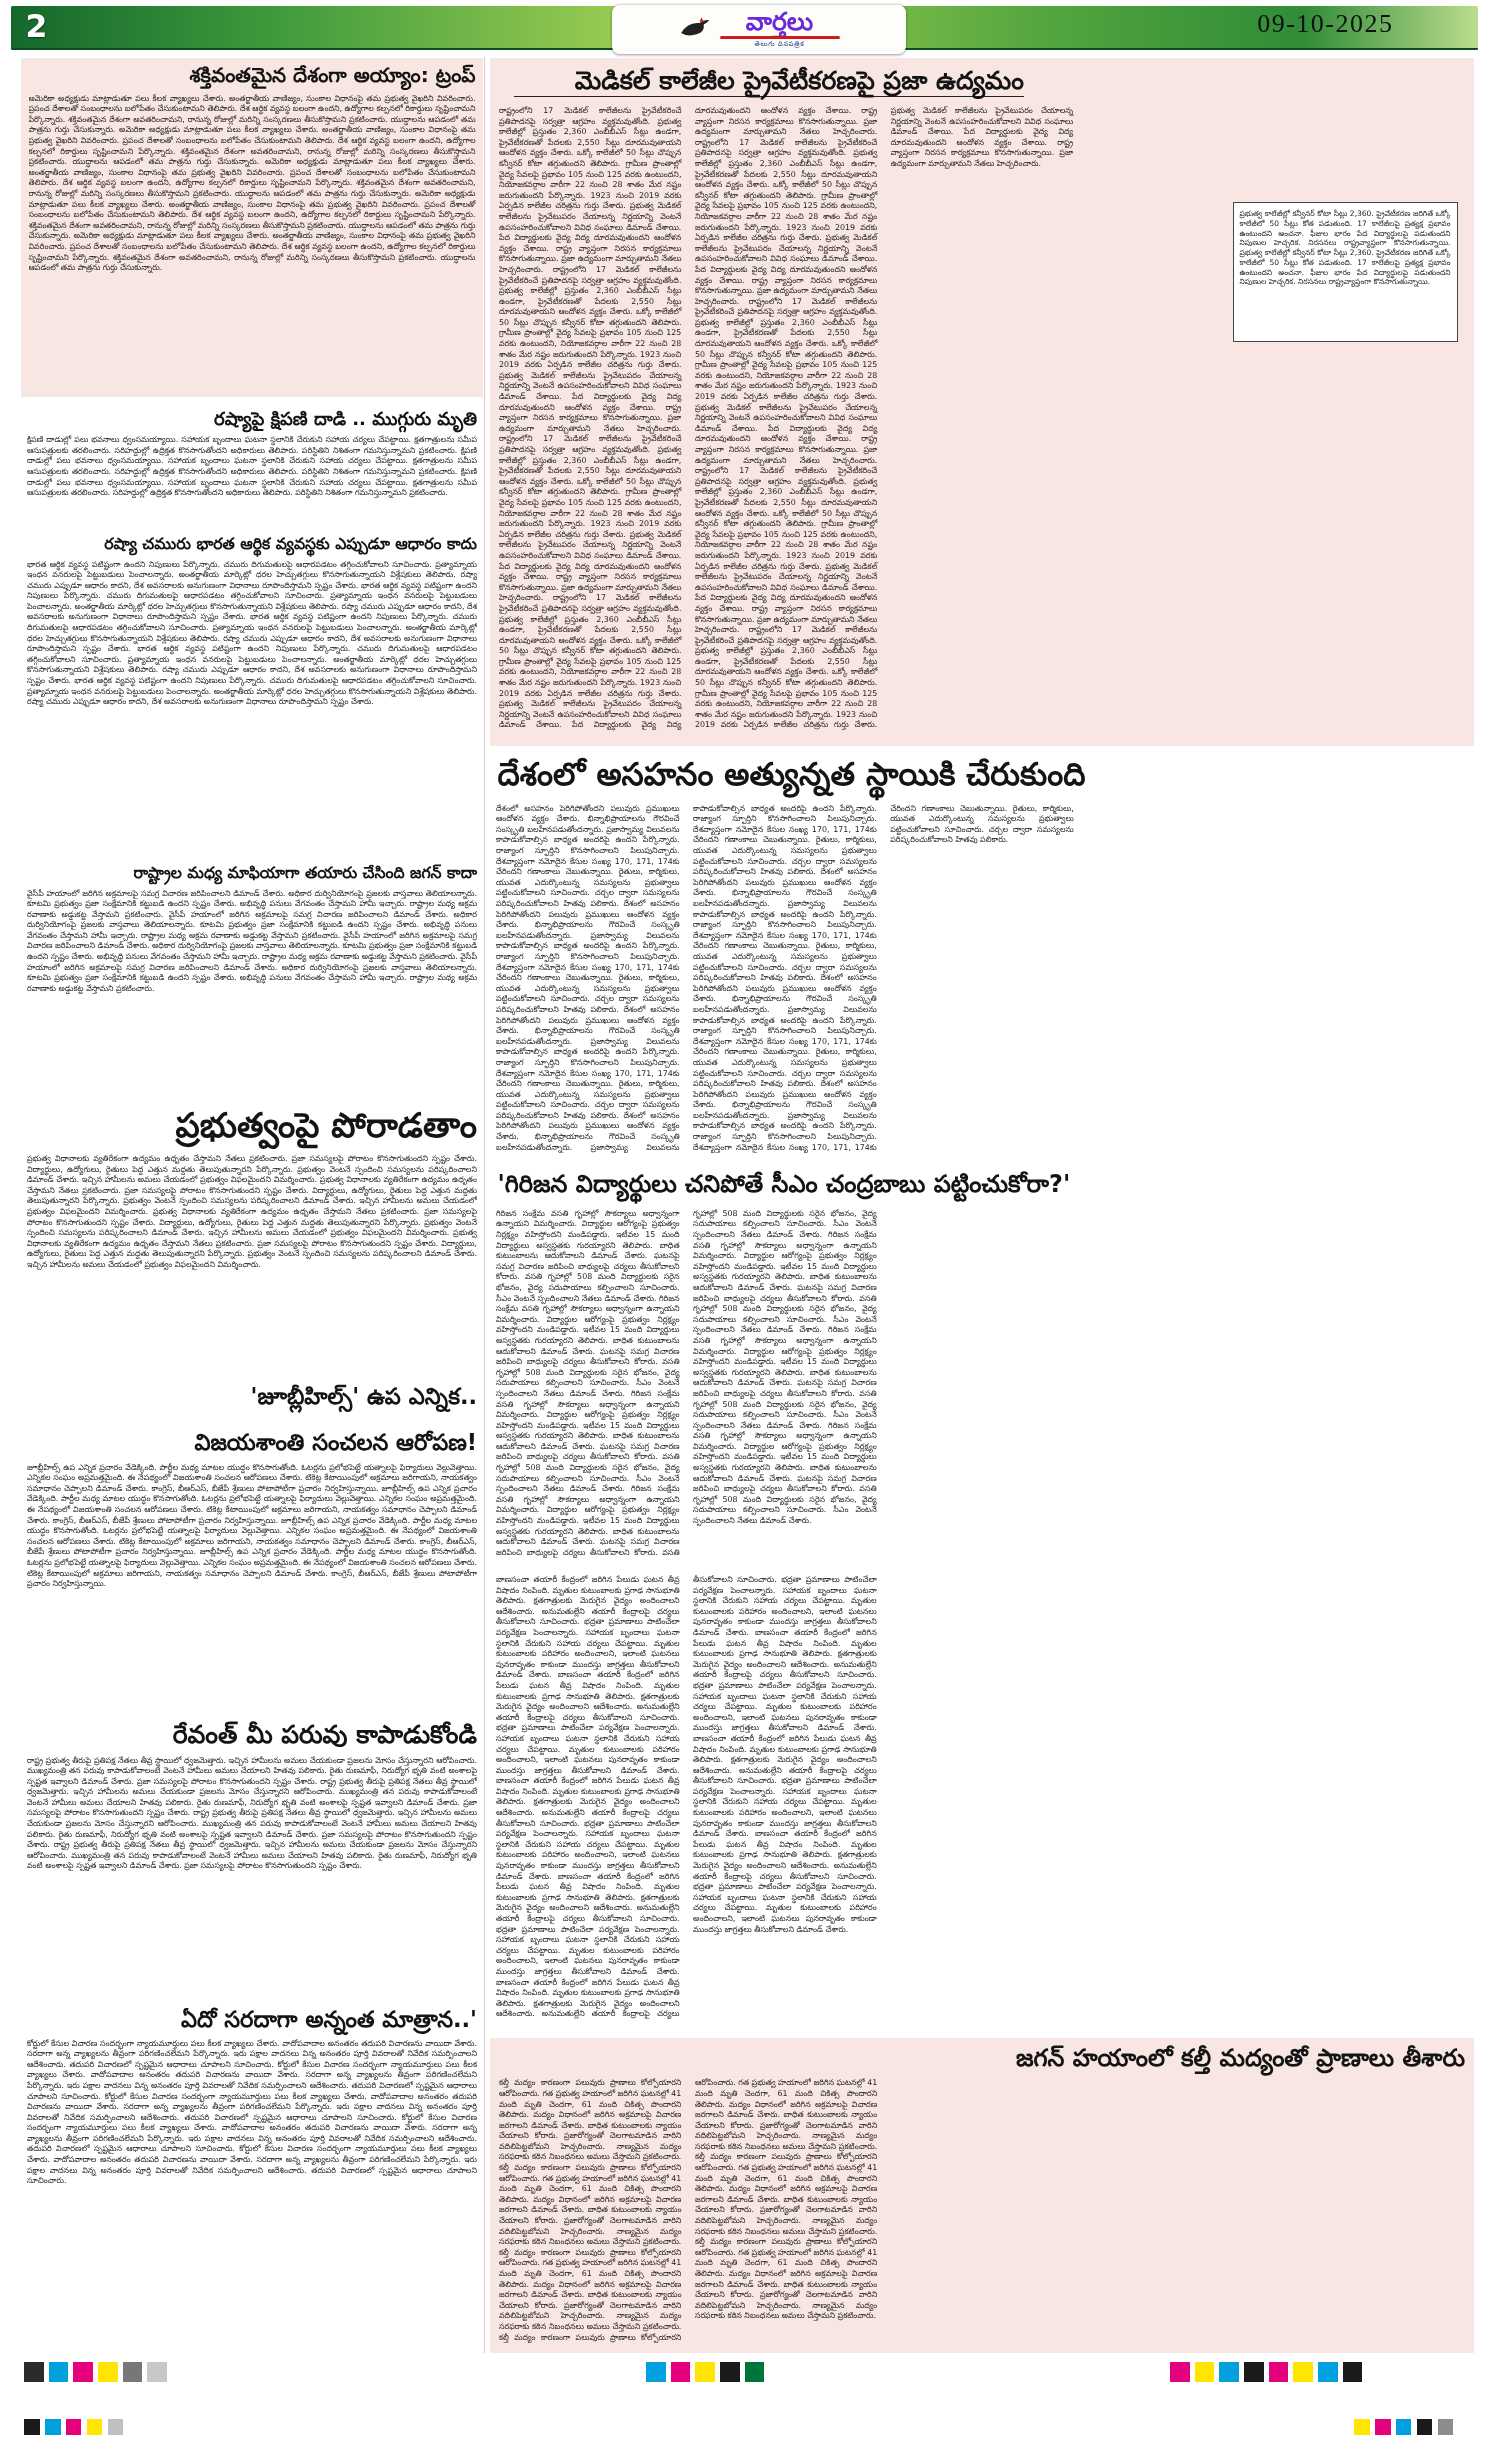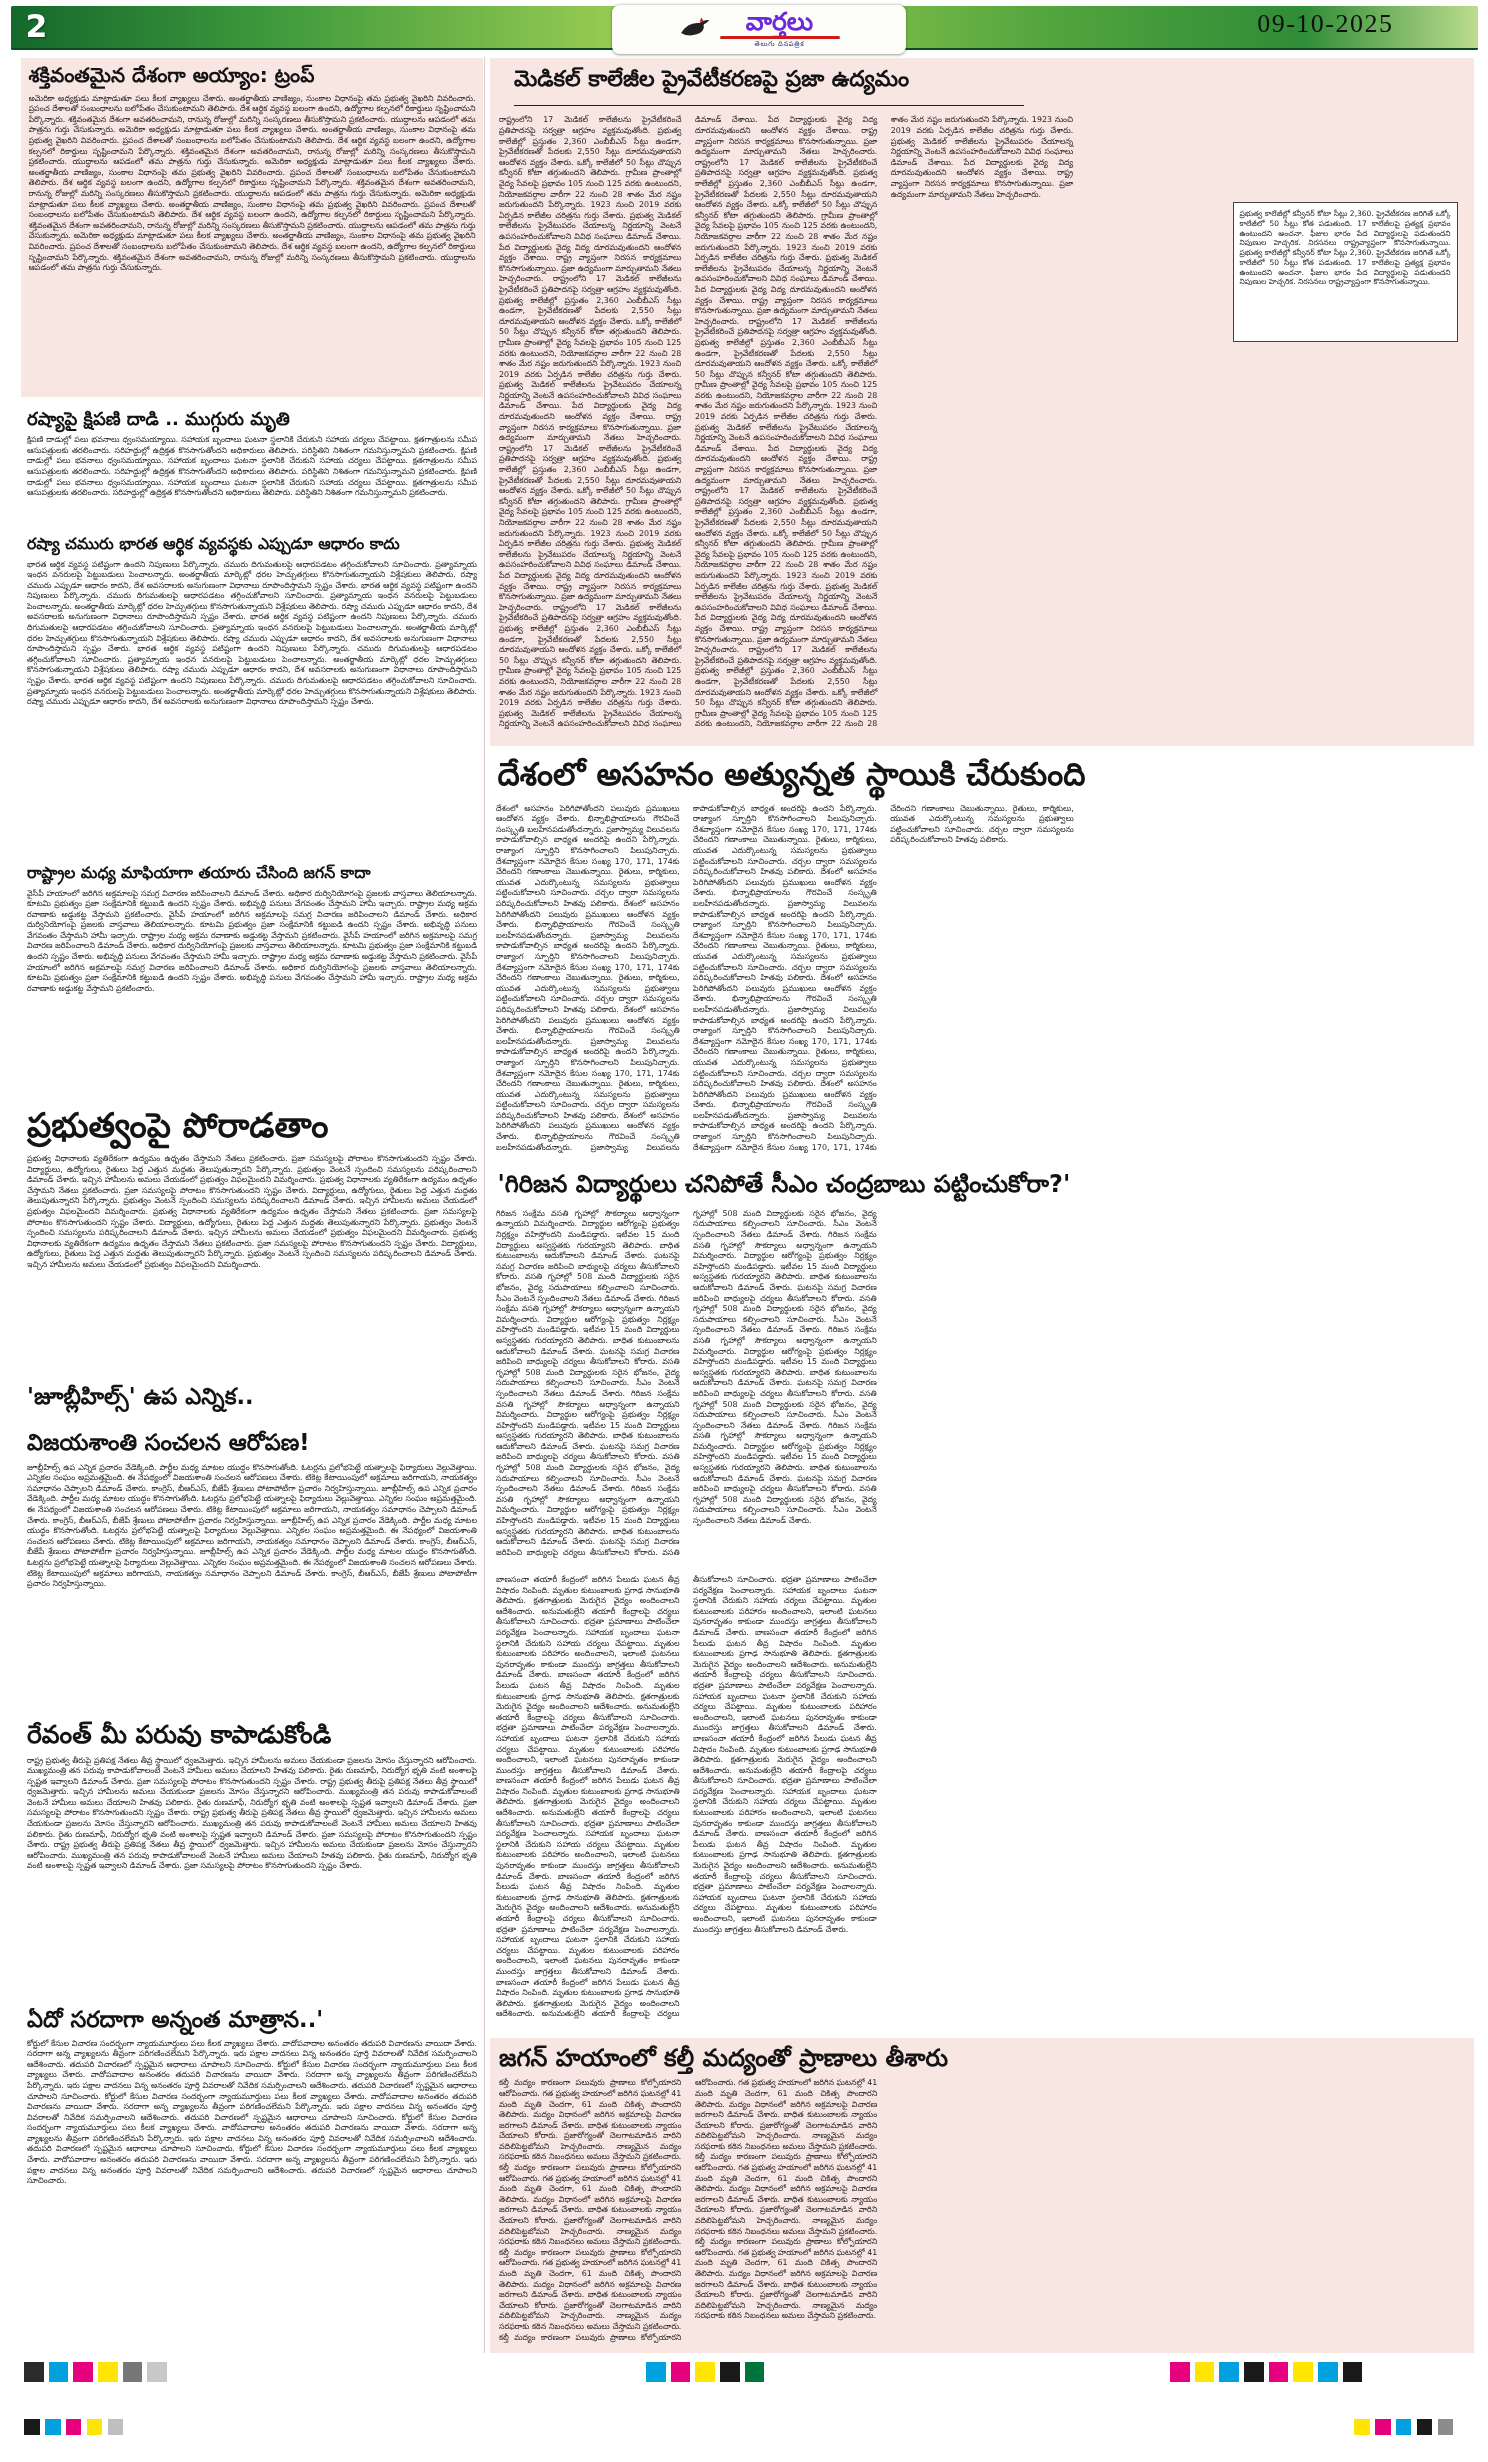--- a/index.html
+++ b/index.html
@@ -18,21 +18,21 @@
   .mast-accent{width:120px;height:3px;background:#d11a1a;border-radius:1.5px;margin-top:2.2px}
   .mast-tag{font-size:6.7px;color:#1c2f7c;margin-top:1.5px;letter-spacing:0.7px}
   .edition-date{position:absolute;right:84px;top:3px;font-family:"Liberation Serif","DejaVu Serif",serif;
         font-size:26px;font-weight:normal;color:#101010;letter-spacing:1.5px}
 
   .vdivider{position:absolute;left:484px;top:57px;width:0.7px;height:2296px;background:#ddc9c7}
 
   
   .article{position:absolute;overflow:hidden;display:flex;flex-direction:column;box-sizing:border-box;padding:3px 6px}
   .pink{background:#f8e6e3}
-  .article .hl{font-weight:bold;color:#141414;text-align:left;line-height:1.18;margin:0 0 6px}
+  .article .hl{font-weight:bold;color:#141414;text-align:right;line-height:1.18;margin:0 0 6px}
   .article .body{flex:1;font-size:7.9px;line-height:1.34;text-align:justify;color:#232323;overflow:hidden}
   .cols5{column-count:5;column-gap:13.5px;column-fill:auto;height:100%}
 
   #a-trump{left:21px;top:58px;width:462px;height:339px;padding:6px 7.5px}
   #a-trump .hl{font-size:20px}
   #a-missile{left:21px;top:405px;width:462px;height:123px}
   #a-missile .hl{font-size:18px}
   #a-oil{left:21px;top:532px;width:462px;height:324px}
   #a-oil .hl{font-size:15.7px}
   #a-mafia{left:21px;top:861px;width:462px;height:237px}
@@ -41,21 +41,21 @@
   #a-fight .hl{font-size:34px;margin-bottom:9px}
   #a-jubilee{left:21px;top:1380px;width:462px;height:333px}
   #a-jubilee .hl{font-size:22.5px;margin-bottom:19px}
   #a-jubilee .hl2{margin-bottom:7.5px}
   #a-revanth{left:21px;top:1717px;width:462px;height:279px}
   #a-revanth .hl{font-size:25px}
   #a-sarada{left:21px;top:2003px;width:462px;height:331px}
   #a-sarada .hl{font-size:22.5px}
 
   #a-medical{left:490px;top:58px;width:984px;height:688px;padding:7.5px 9px}
-  #a-medical .hl{font-size:22px;width:510px;margin:0 15px 9px 15px;border-bottom:1.5px solid #222;padding-bottom:14px}
+  #a-medical .hl{font-size:25px;width:510px;margin:0 15px 9px 15px;border-bottom:1.5px solid #222;padding-bottom:1px}
   #medical-inset{position:absolute;right:16.5px;top:144px;width:225px;height:140px;background:#ffffff;border:1.5px solid #444;
                  padding:6px;font-size:7.5px;line-height:1.3;text-align:justify;overflow:hidden;box-sizing:border-box}
   #a-intolerance{left:490px;top:753px;width:984px;height:408px}
   #a-intolerance .hl{font-size:31.5px;text-align:left;margin:0 0 10.5px 1.5px}
   #a-girijan{left:490px;top:1167px;width:984px;height:399px}
   #a-girijan .hl{font-size:24px;text-align:left;margin:0 0 10.5px 1.5px}
   #a-rayavaram{left:490px;top:1572px;width:984px;height:460px}
   #a-rayavaram .hl{font-size:28.5px;text-align:left;margin:0 0 10.5px 1.5px}
   #a-liquor{left:490px;top:2038px;width:984px;height:315px;padding:6px 9px}
   #a-liquor .hl{font-size:24px}

